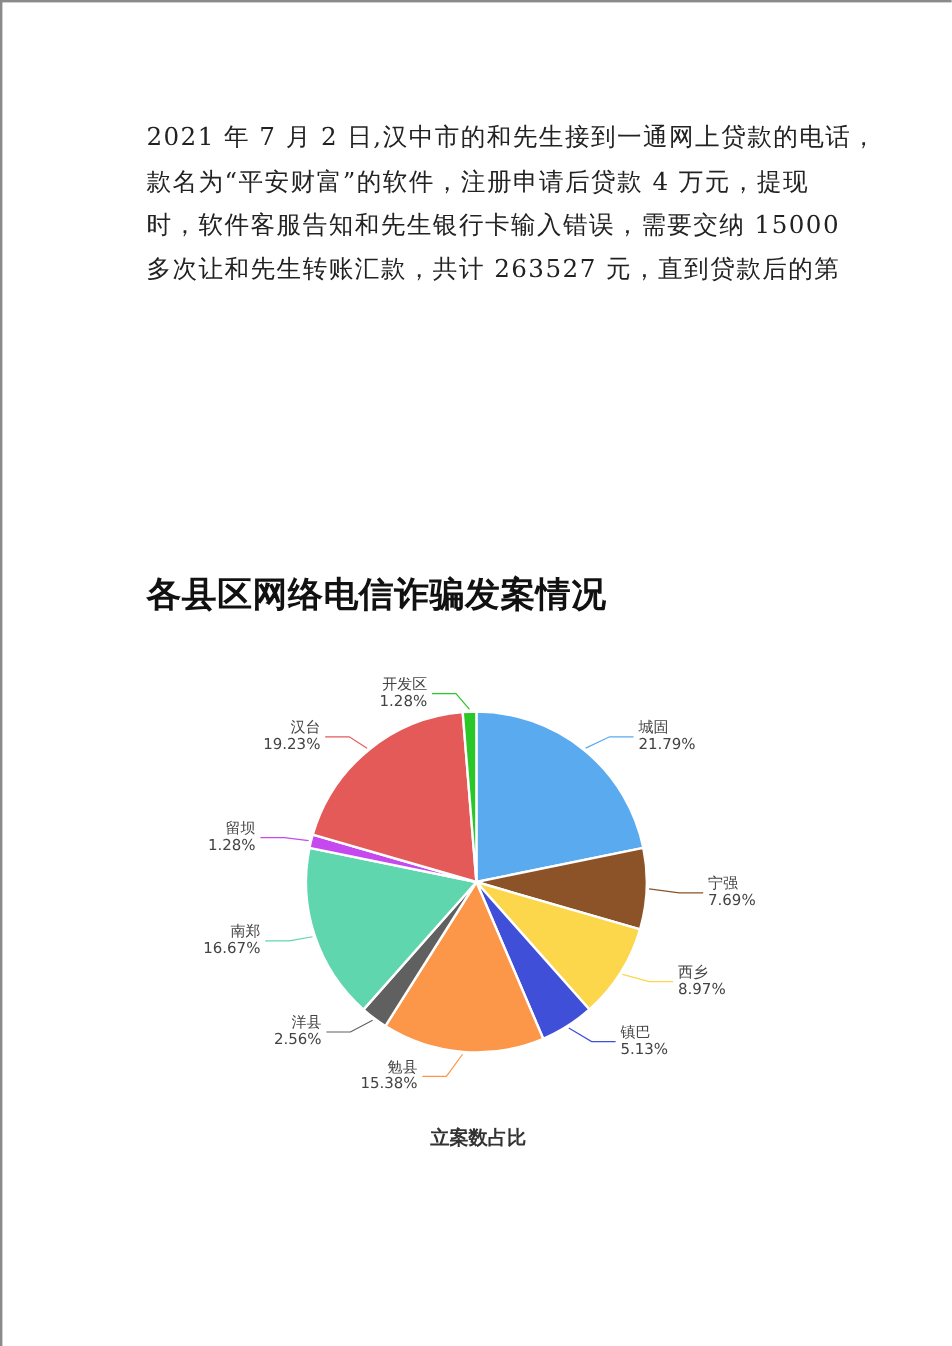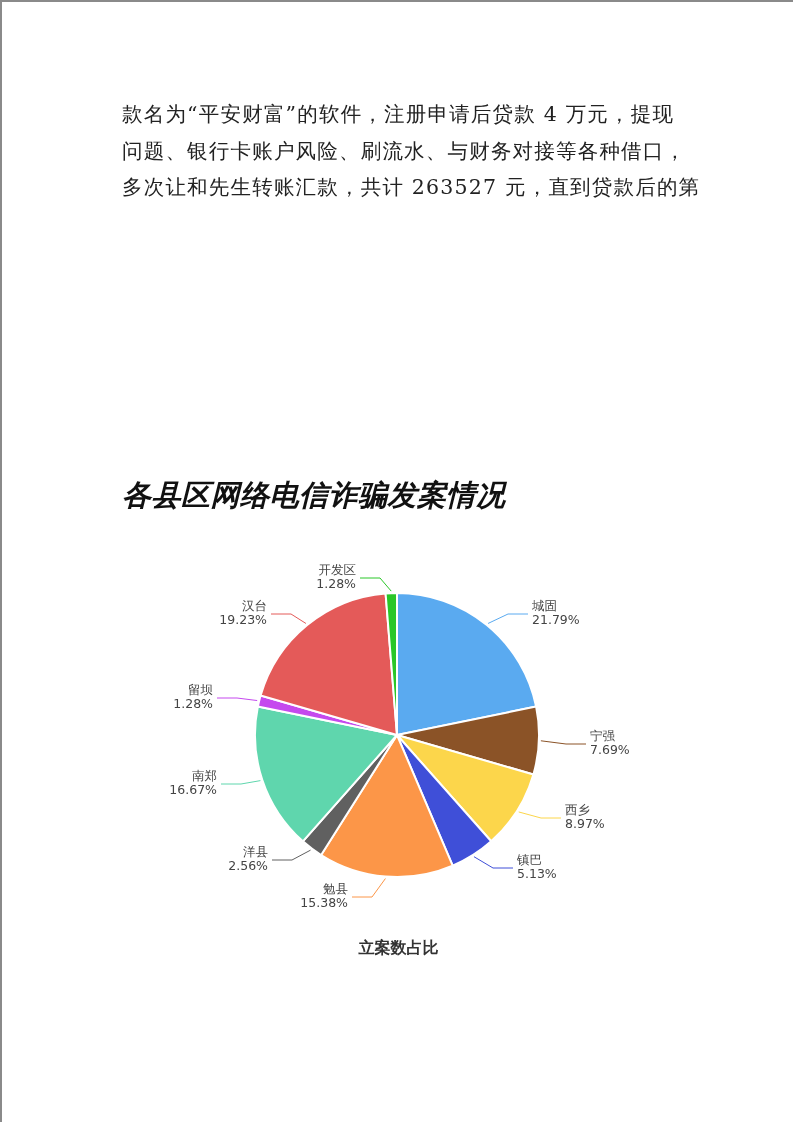--- a/index.html
+++ b/index.html
@@ -3,32 +3,33 @@
 <meta charset="utf-8">
 <style>
   html,body{margin:0;padding:0;background:#fff;}
   body{width:793px;height:1122px;position:relative;overflow:hidden;
        border-top:2px solid #8a8a8a;border-left:2px solid #8a8a8a;box-sizing:border-box;}
   .para{position:absolute;left:120px;top:94px;width:560px;
         font-family:"DejaVu Serif","Liberation Serif",serif;font-size:20.5px;color:#222;
         line-height:36.6px;letter-spacing:1.2px;}
   .para .line{display:block;white-space:nowrap;}
   .heading{position:absolute;left:120px;top:474px;font-family:"DejaVu Sans","Liberation Sans",sans-serif;
-        font-weight:bold;font-size:29px;color:#111;letter-spacing:0.5px;font-style:italic;}
+        font-weight:bold;font-size:29px;color:#111;letter-spacing:0.5px;}
   #chart{position:absolute;left:0;top:540px;}
   .caption{position:absolute;left:0;width:793px;top:936px;text-align:center;
         font-family:"DejaVu Sans","Liberation Sans",sans-serif;font-weight:bold;font-size:16px;color:#333;}
   .lbl{font-family:"DejaVu Sans","Liberation Sans",sans-serif;font-size:12.5px;fill:#444;}
 </style>
 </head>
 <body>
 
 <div class="para" id="para">
+    <span class="line">2021 年 7 月 2 日,汉中市的和先生接到一通网上贷款的电话，</span>
     <span class="line">款名为“平安财富”的软件，注册申请后贷款 4 万元，提现</span>
-    <span class="line">问题、银行卡账户风险、刷流水、与财务对接等各种借口，</span>
+    <span class="line">时，软件客服告知和先生银行卡输入错误，需要交纳 15000</span>
     <span class="line">多次让和先生转账汇款，共计 263527 元，直到贷款后的第</span>
   </div>
 
 <div class="heading">各县区网络电信诈骗发案情况</div>
 
 <svg id="chart" width="793" height="400" viewBox="0 540 793 400">
     <path d="M395,733 L395,591 A142,142 0 0 1 534.1293571275581,704.5918676208312 Z" fill="#5aaaf0" stroke="#fff" stroke-width="2" stroke-linejoin="round"></path>
     <path d="M395,733 L534.1293571275581,704.5918676208312 A142,142 0 0 1 531.3967544692465,772.4958905489682 Z" fill="#8b5327" stroke="#fff" stroke-width="2" stroke-linejoin="round"></path>
     <path d="M395,733 L531.3967544692465,772.4958905489682 A142,142 0 0 1 489.1891056461625,839.2657629604946 Z" fill="#fcd64b" stroke="#fff" stroke-width="2" stroke-linejoin="round"></path>
     <path d="M395,733 L489.1891056461625,839.2657629604946 A142,142 0 0 1 450.66767880434264,863.6334931651777 Z" fill="#3f4fd8" stroke="#fff" stroke-width="2" stroke-linejoin="round"></path>

